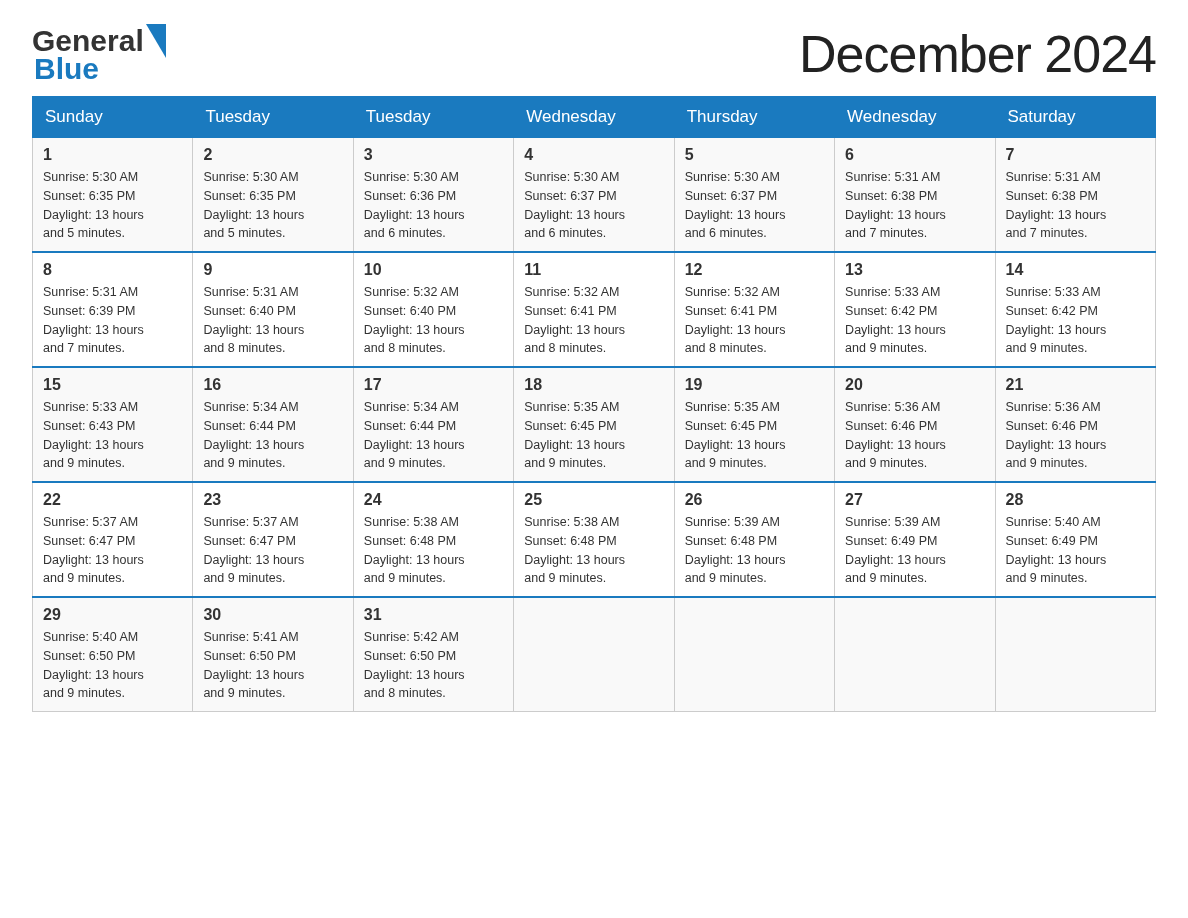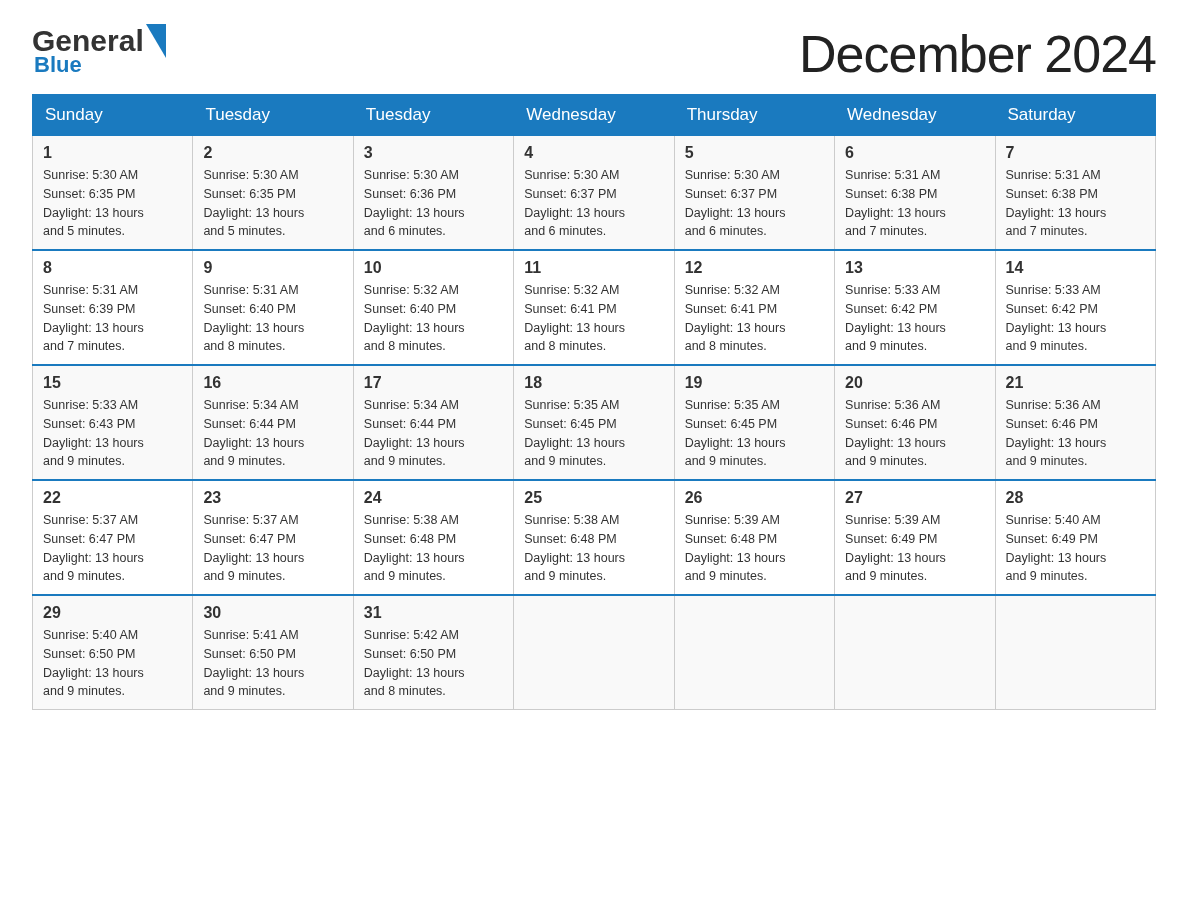--- a/index.html
+++ b/index.html
@@ -99,21 +99,21 @@
 <div class="header-area">
   <div class="logo">
     <div class="logo-img-wrapper">
       <span class="logo-general" style="font-size:30px;font-weight:bold;color:#333;">General</span>
       <span style="position:relative;display:inline-block;width:20px;height:34px;margin-left:2px;">
         <svg width="20" height="34" viewBox="0 0 20 34">
           <polygon points="0,0 20,0 20,34" fill="#1a7abf"></polygon>
         </svg>
       </span>
     </div>
-    <span class="logo-blue" style="font-size:22px;font-weight:bold;color:#1a7abf;margin-top:-6px;margin-left:2px;">Blue</span>
+    <span class="logo-blue" style="font-size:30px;font-weight:bold;color:#1a7abf;margin-top:-6px;margin-left:2px;">Blue</span>
   </div>
   <div class="title-area">
     <div class="month-title">December 2024</div>
   </div>
 </div>
 
 <table>
   <thead>
     <tr>
 

